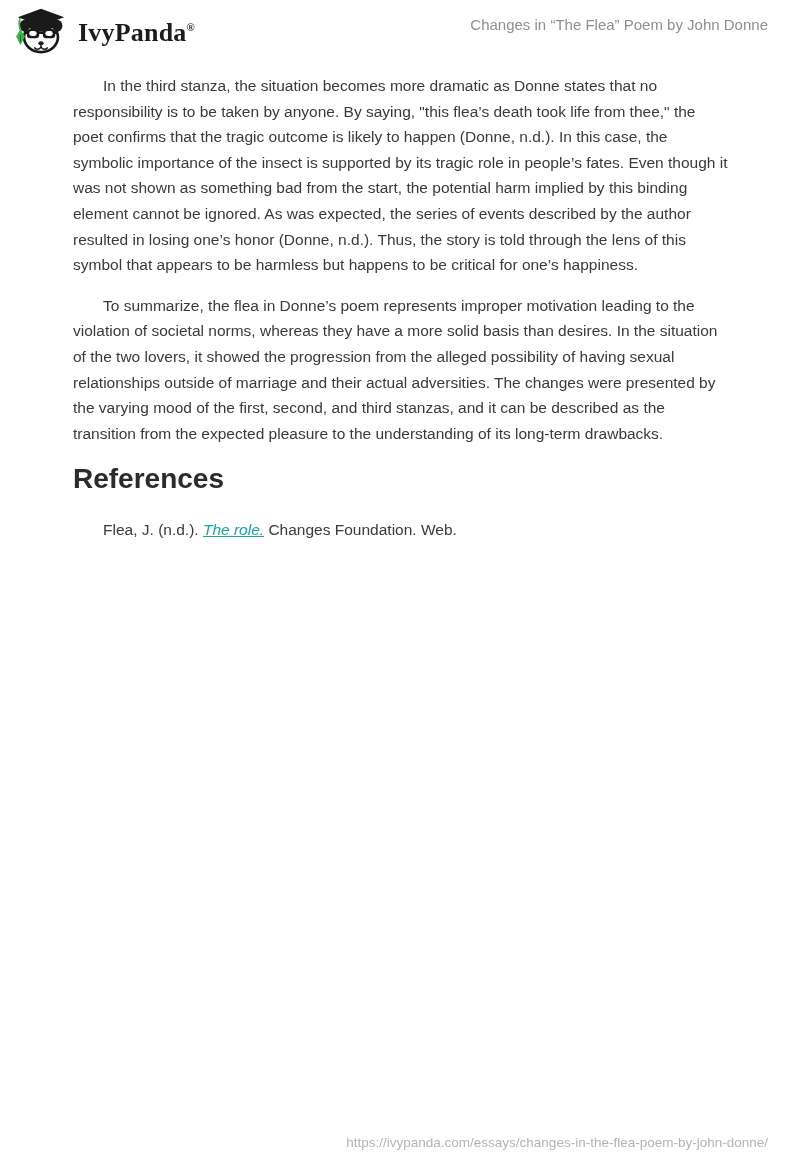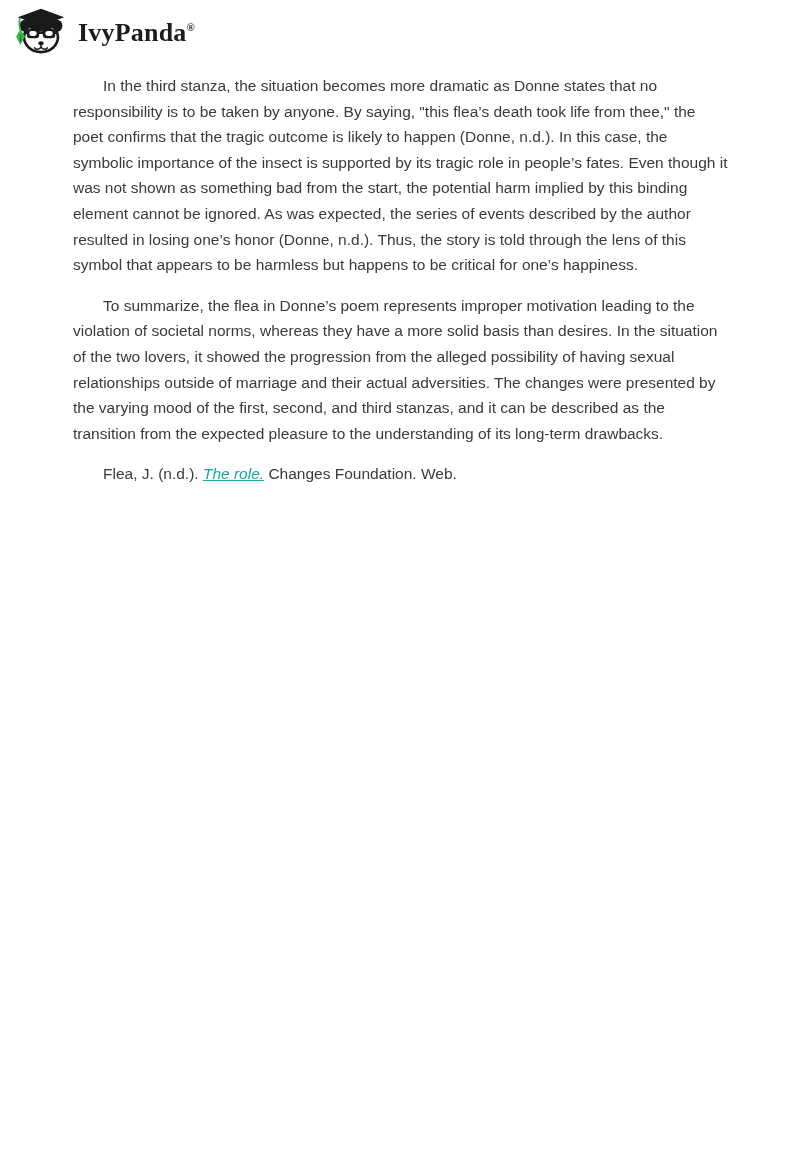--- a/index.html
+++ b/index.html
@@ -86,24 +86,29 @@
 
         <polygon points="30,2 56,11.5 30,21 4,11.5" fill="#1a1a1a"></polygon>
         <path d="M17 15.5 v6 c0 3.5 5.8 6.3 13 6.3 s13 -2.8 13 -6.3 v-6 Z" fill="#1a1a1a"></path>
 
         <path d="M6.5 12.5 c-1.5 5 -1 9 0.5 13.5" stroke="var(--tassel)" stroke-width="2" fill="none"></path>
         <polygon points="7,25 12,33 7,42.5 2,33" fill="var(--tassel)"></polygon>
         <path d="M7 31 v8" stroke="#1a7a33" stroke-width="1.2"></path>
       </svg>
     </span>
     <span class="brand"><span>IvyPanda</span><sup>®</sup></span>
+    <span class="doc-title">Changes in “The Flea” Poem by John Donne</span>
   </div>
 
   <div class="content">
     <p class="indent">In the third stanza, the situation becomes more dramatic as Donne states that no responsibility is to be taken by anyone. By saying, "this flea’s death took life from thee," the poet confirms that the tragic outcome is likely to happen (Donne, n.d.). In this case, the symbolic importance of the insect is supported by its tragic role in people’s fates. Even though it was not shown as something bad from the start, the potential harm implied by this binding element cannot be ignored. As was expected, the series of events described by the author resulted in losing one’s honor (Donne, n.d.). Thus, the story is told through the lens of this symbol that appears to be harmless but happens to be critical for one’s happiness.</p>
 
     <p class="indent">To summarize, the flea in Donne’s poem represents improper motivation leading to the violation of societal norms, whereas they have a more solid basis than desires. In the situation of the two lovers, it showed the progression from the alleged possibility of having sexual relationships outside of marriage and their actual adversities. The changes were presented by the varying mood of the first, second, and third stanzas, and it can be described as the transition from the expected pleasure to the understanding of its long-term drawbacks.</p>
 
+    <h2>References</h2>
     <p class="ref-line"><span>Flea, J. (n.d.). </span><a class="ref-link">The role.</a><span> Changes Foundation. Web.</span></p>
   </div>
 
+  <div class="footer">
+    <span>https://ivypanda.com/essays/changes-in-the-flea-poem-by-john-donne/</span>
+  </div>
 
 </div>
 
 </body></html>

